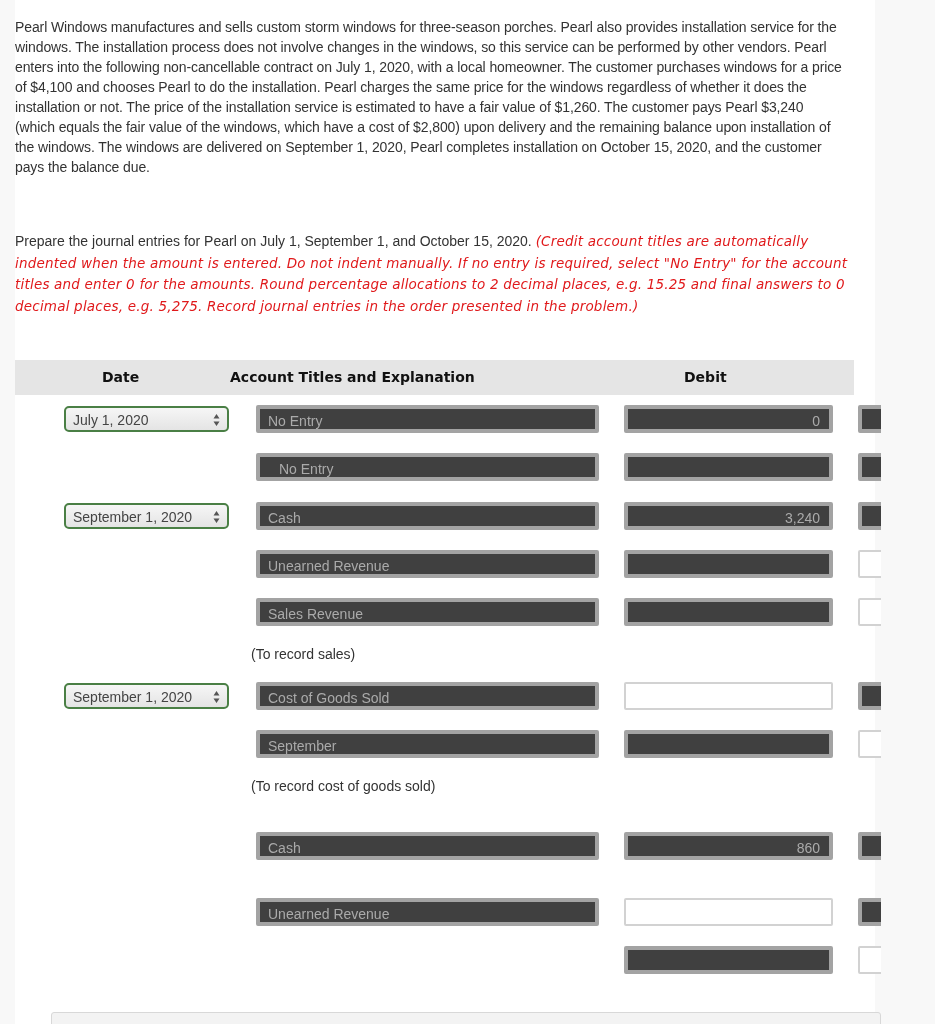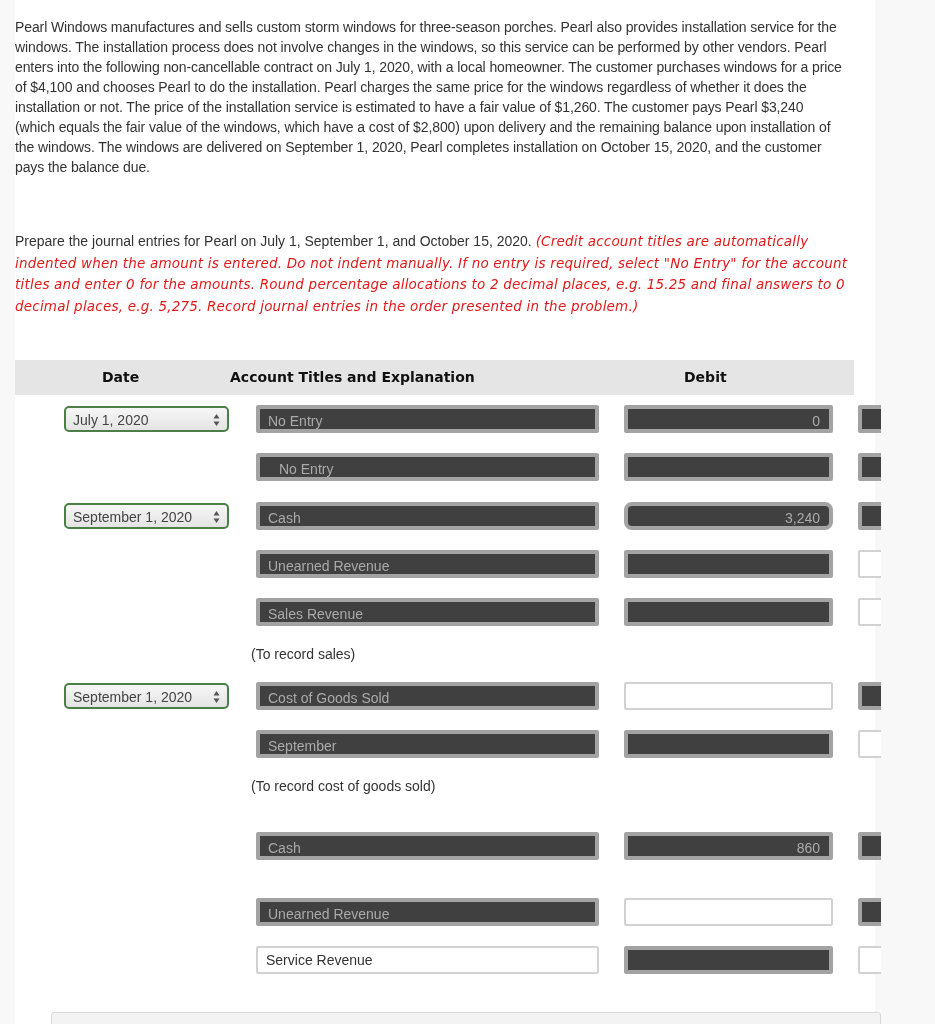--- a/index.html
+++ b/index.html
@@ -110,21 +110,21 @@
   <div class="field debit" style="top:453px;"></div>
   <div class="field credit" style="top:453px;"></div>
 
   <div class="date-select" style="left:28px; top:503px;">
     <span>September 1, 2020</span>
     <svg class="arrows" viewBox="0 0 7 14">
         <path d="M3.5 1 L6.5 5.5 H0.5 Z M3.5 13 L6.5 8.5 H0.5 Z" fill="#555"></path>
       </svg>
   </div>
   <div class="field acct" style="top:502px;">Cash</div>
-  <div class="field debit" style="top:502px;border-radius:8px;">3,240</div>
+  <div class="field debit" style="top:502px;">3,240</div>
   <div class="field credit" style="top:502px;"></div>
 
   <div class="field acct" style="top:550px;">Unearned Revenue</div>
   <div class="field debit" style="top:550px;"></div>
   <div class="field credit plain" style="top:550px;"></div>
 
   <div class="field acct" style="top:598px;">Sales Revenue</div>
   <div class="field debit" style="top:598px;"></div>
   <div class="field credit plain" style="top:598px;"></div>
 
@@ -147,18 +147,17 @@
   <div class="memo" style="top:778px;">(To record cost of goods sold)</div>
 
   <div class="field acct" style="top:832px;">Cash</div>
   <div class="field debit" style="top:832px;">860</div>
   <div class="field credit" style="top:832px;"></div>
 
   <div class="field acct" style="top:898px;">Unearned Revenue</div>
   <div class="field debit plain" style="top:898px;"></div>
   <div class="field credit" style="top:898px;"></div>
 
-  <div class="field acct plain dark" style="top:946px;">Service Revenue</div>
   <div class="field debit" style="top:946px;"></div>
   <div class="field credit plain" style="top:946px;"></div>
 
   <div class="bottom-panel"></div>
 </div>
 
 </body></html>

